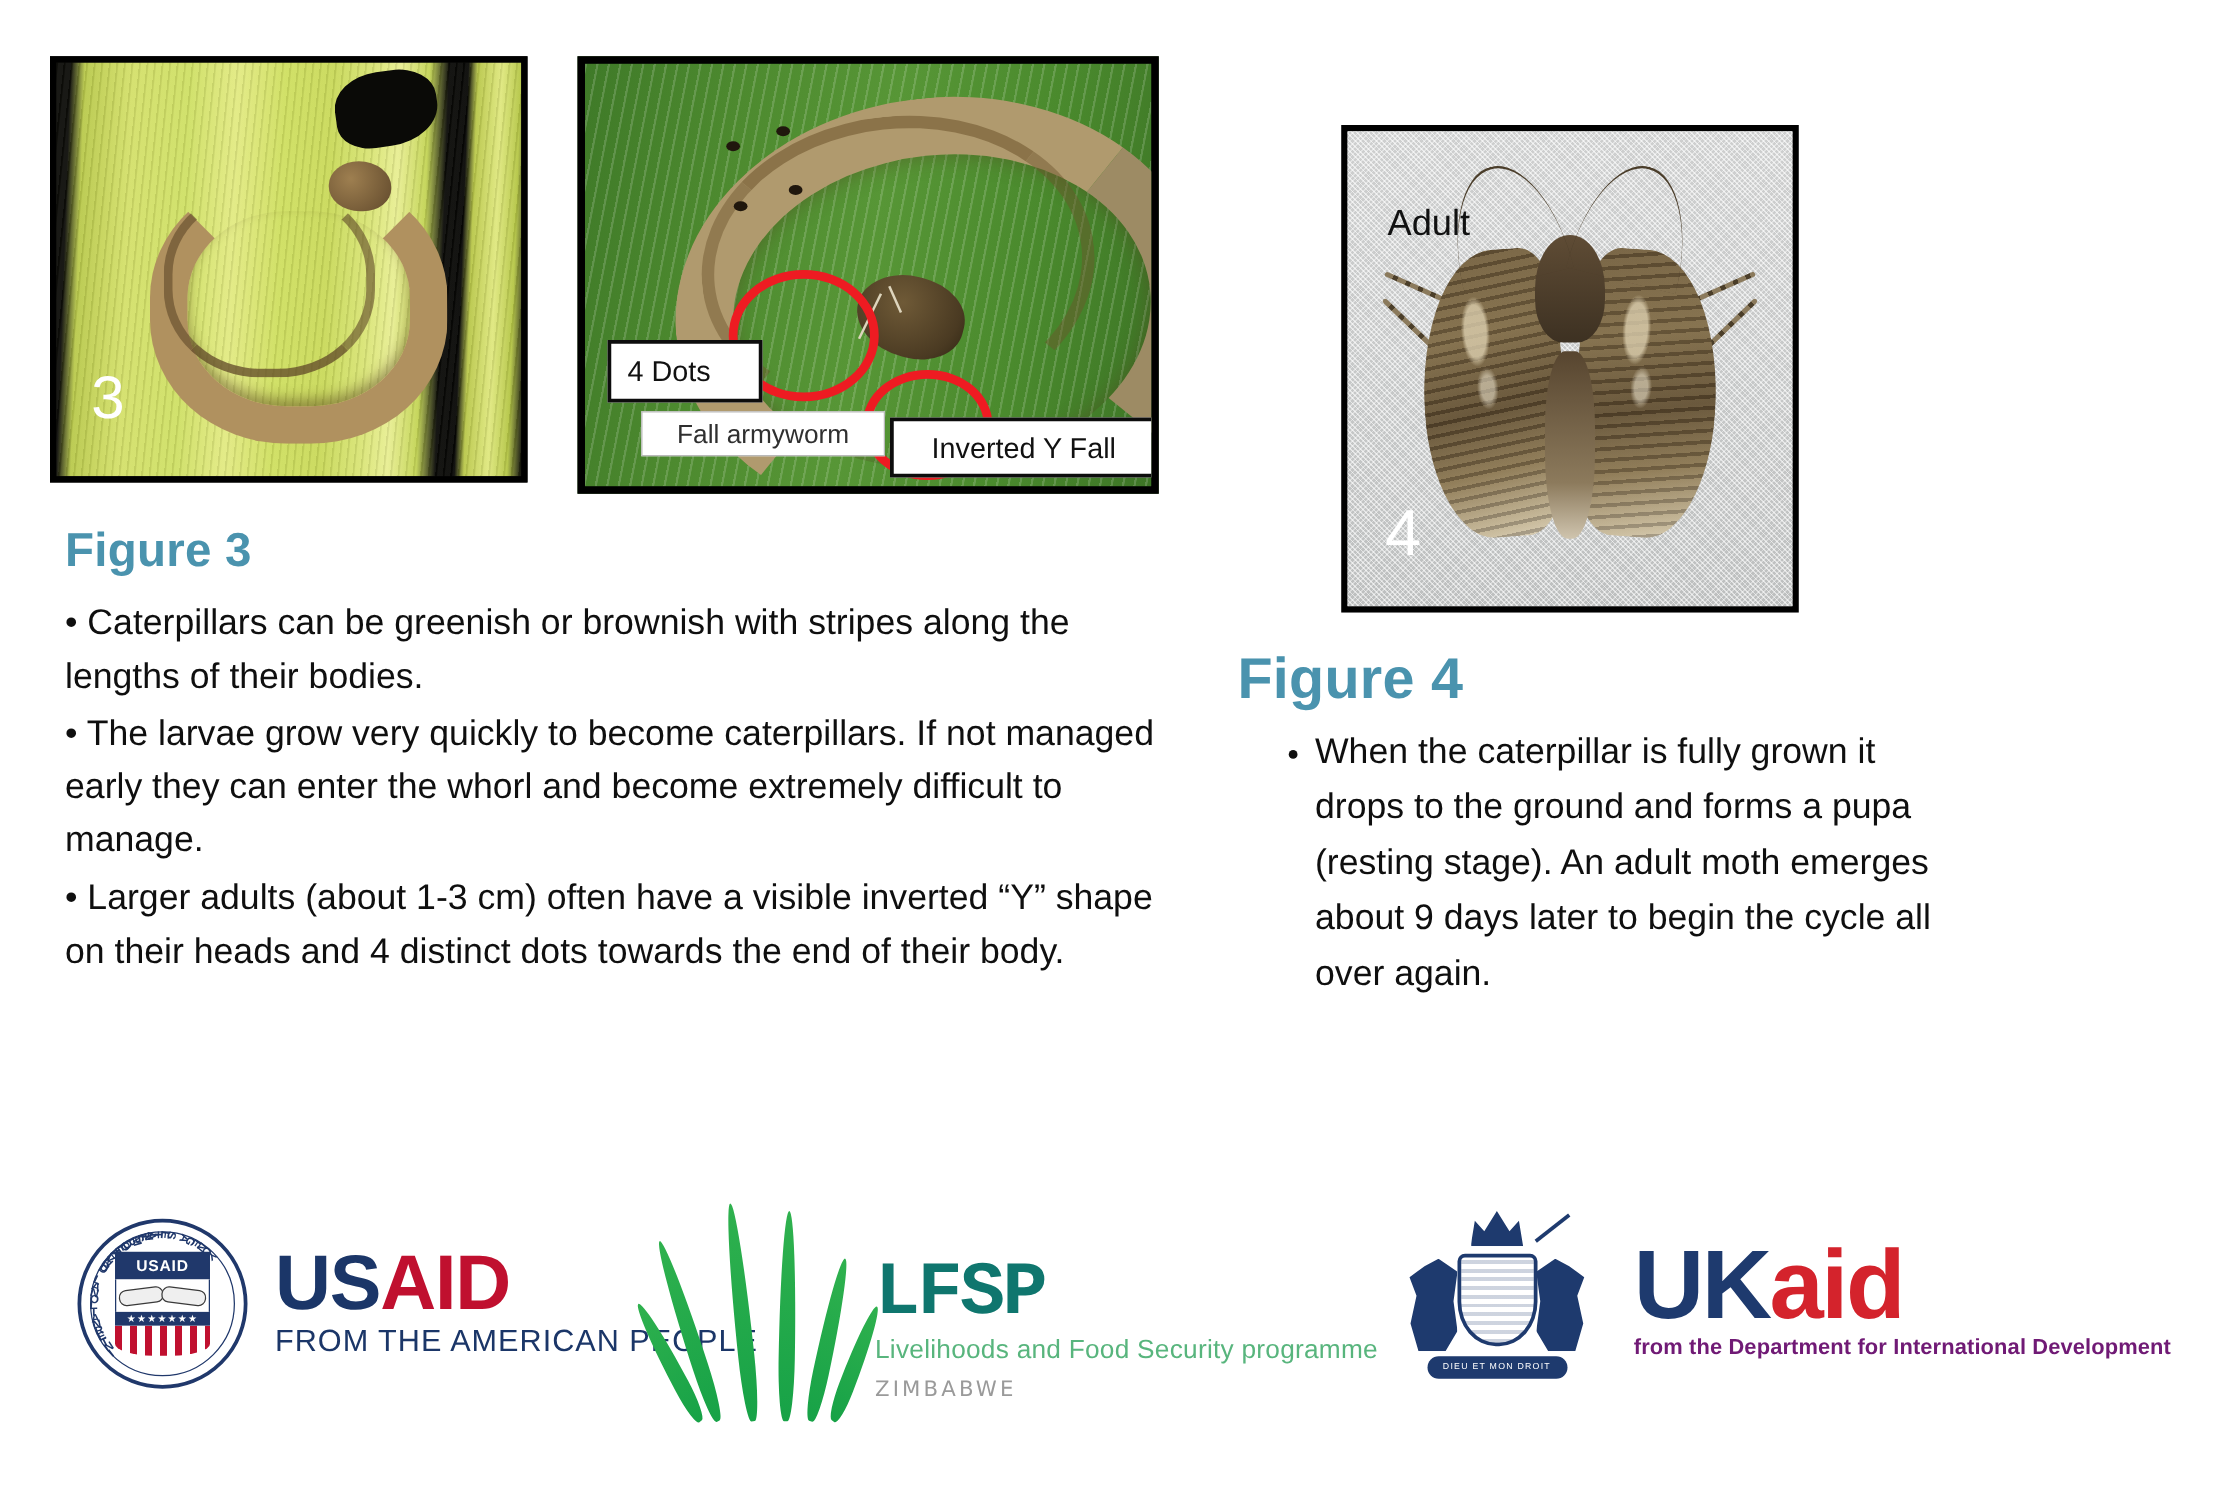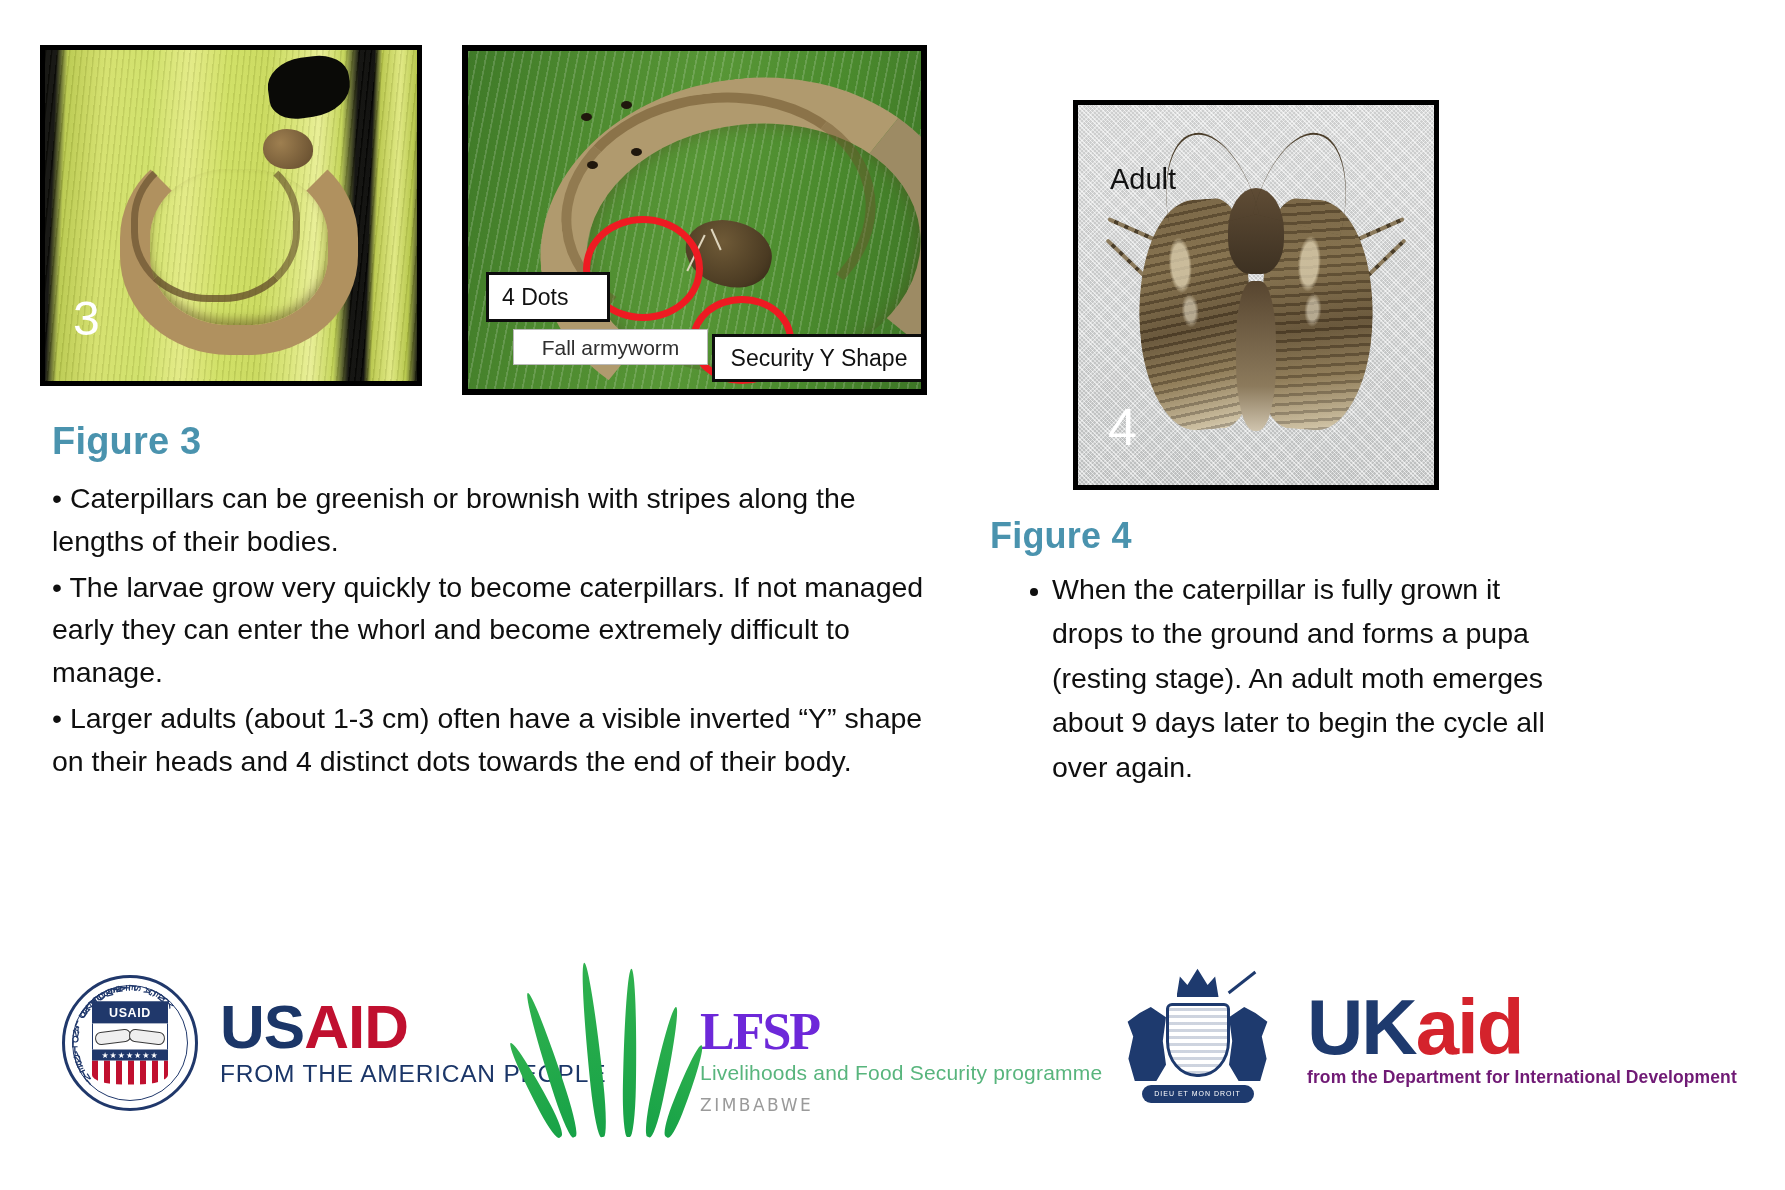--- a/index.html
+++ b/index.html
@@ -305,21 +305,21 @@
     left: 52px; top: 420px; width: 880px;
   }
   #fig3-col .fig-heading { font-size: 38px; margin-bottom: 14px; }
   #fig3-col .body { font-size: 28.5px; color: #0f0f0f; line-height: 1.50; }
   #fig3-col .body p { margin: 0 0 3px 0; }
 
   #fig4-col {
     position: absolute;
     left: 990px; top: 515px; width: 560px;
   }
-  #fig4-col .fig-heading { font-size: 36px; margin-bottom: 10px; }
+  #fig4-col .fig-heading { font-size: 46px; margin-bottom: 10px; }
   #fig4-col ul {
     margin: 0; padding-left: 62px;
     font-size: 28.5px; color: #0f0f0f; line-height: 1.56;
   }
   #fig4-col li { list-style: disc; }
   #fig4-col li::marker { font-size: 0.9em; }
 
   
   #logo-strip {
     position: absolute;
@@ -401,23 +401,23 @@
     transform-origin: 50% 100%;
   }
   .lfsp-grass i:nth-child(1){ height:150px; transform: translateX(-58px) rotate(-26deg) skewX(-8deg); }
   .lfsp-grass i:nth-child(2){ height:175px; transform: translateX(-30px) rotate(-9deg)  skewX(-3deg); }
   .lfsp-grass i:nth-child(3){ height:168px; transform: translateX(-4px)  rotate(4deg)   skewX(3deg); }
   .lfsp-grass i:nth-child(4){ height:132px; transform: translateX(16px)  rotate(19deg)  skewX(7deg); }
   .lfsp-grass i:nth-child(5){ height:104px; transform: translateX(-72px) rotate(-40deg) skewX(-12deg); }
   .lfsp-grass i:nth-child(6){ height:96px;  transform: translateX(34px)  rotate(33deg)  skewX(12deg); }
   .lfsp-word { margin-left: 4px; margin-top: 52px; }
   .lfsp-word .big {
-    font-size: 52px; font-weight: bold; color: #6d28d9;
+    font-size: 60px; font-weight: bold; color: #0f766e;
     line-height: .88; letter-spacing: -2px;
-    font-family: Liberation Serif, serif;
+    font-family: Liberation Mono, monospace;
   }
   .lfsp-word .sub {
     font-size: 21px; color: #58b57d; margin-top: 6px; letter-spacing: .2px;
   }
   .lfsp-word .country {
     font-size: 17px; color: #9a9a9a; letter-spacing: 2.5px;
     margin-top: 10px; font-family: "DejaVu Sans", sans-serif;
   }
 
   
@@ -501,21 +501,21 @@
     <div class="cat2-head"></div>
     <div class="cat2-ymark"></div>
     <div class="cat2-ymark2"></div>
   </div>
 
   <div class="anno-circle" id="circle-4dots"></div>
   <div class="anno-circle" id="circle-inverted-y"></div>
 
   <div class="anno-label" id="label-4dots">4 Dots</div>
   <div class="anno-label" id="label-fall-armyworm">Fall armyworm</div>
-  <div class="anno-label" id="label-inverted-y">Security Y Shape</div>
+  <div class="anno-label" id="label-inverted-y">Inverted Y Fall</div>
 </div>
 
 <div class="photo-frame" id="photo-adult-moth">
   <div class="moth-bg"></div>
   <div class="moth">
     <div class="antenna left"></div>
     <div class="antenna right"></div>
     <div class="leg l1"></div>
     <div class="leg l2"></div>
     <div class="leg r1"></div>

